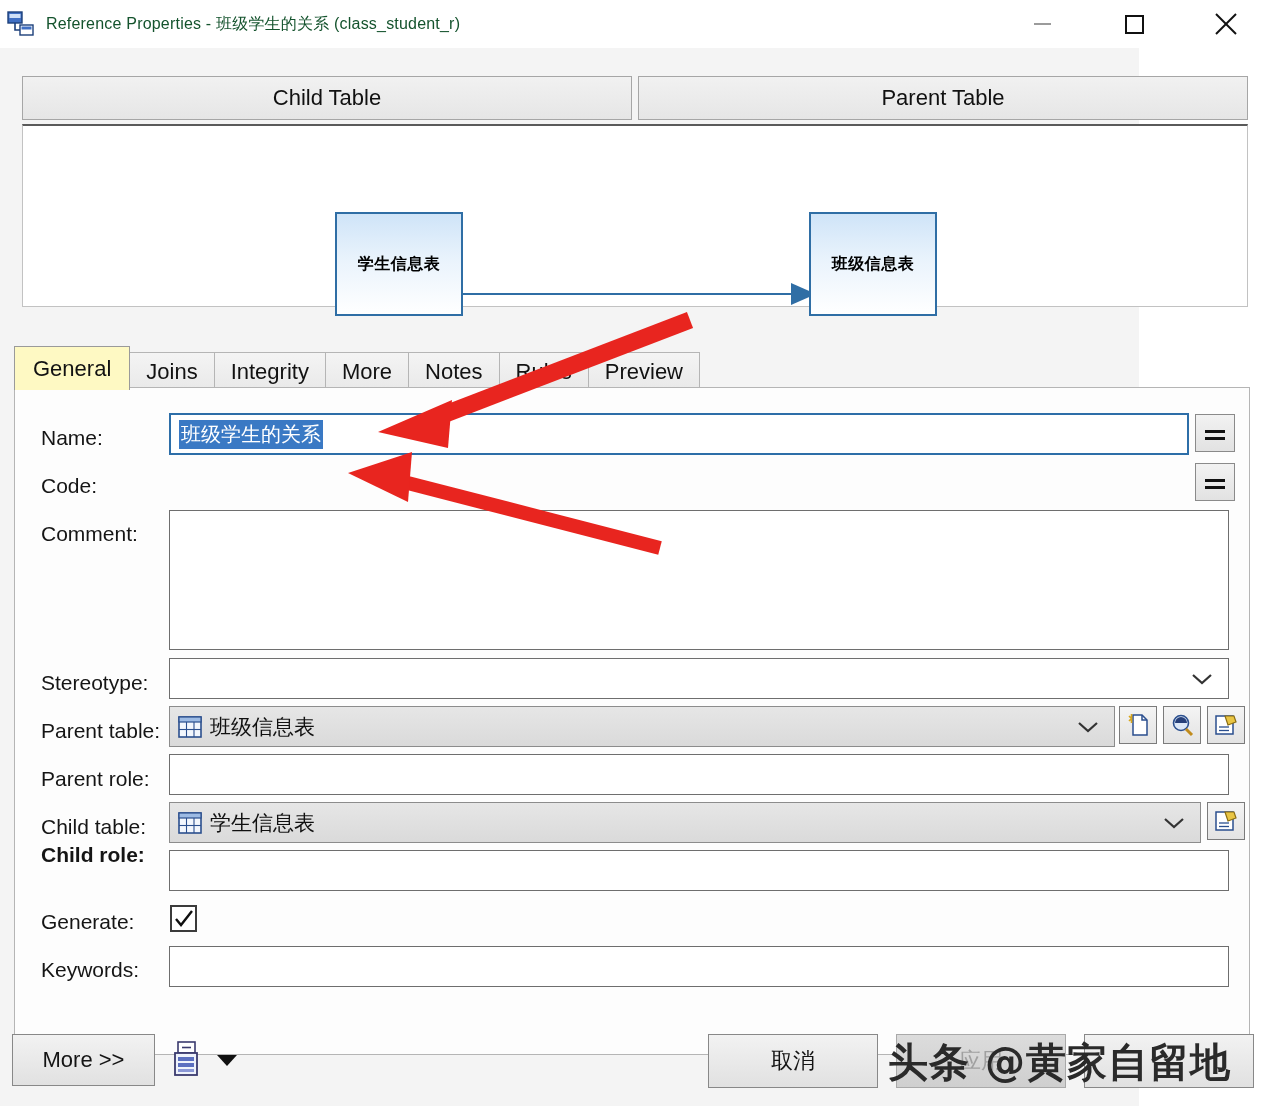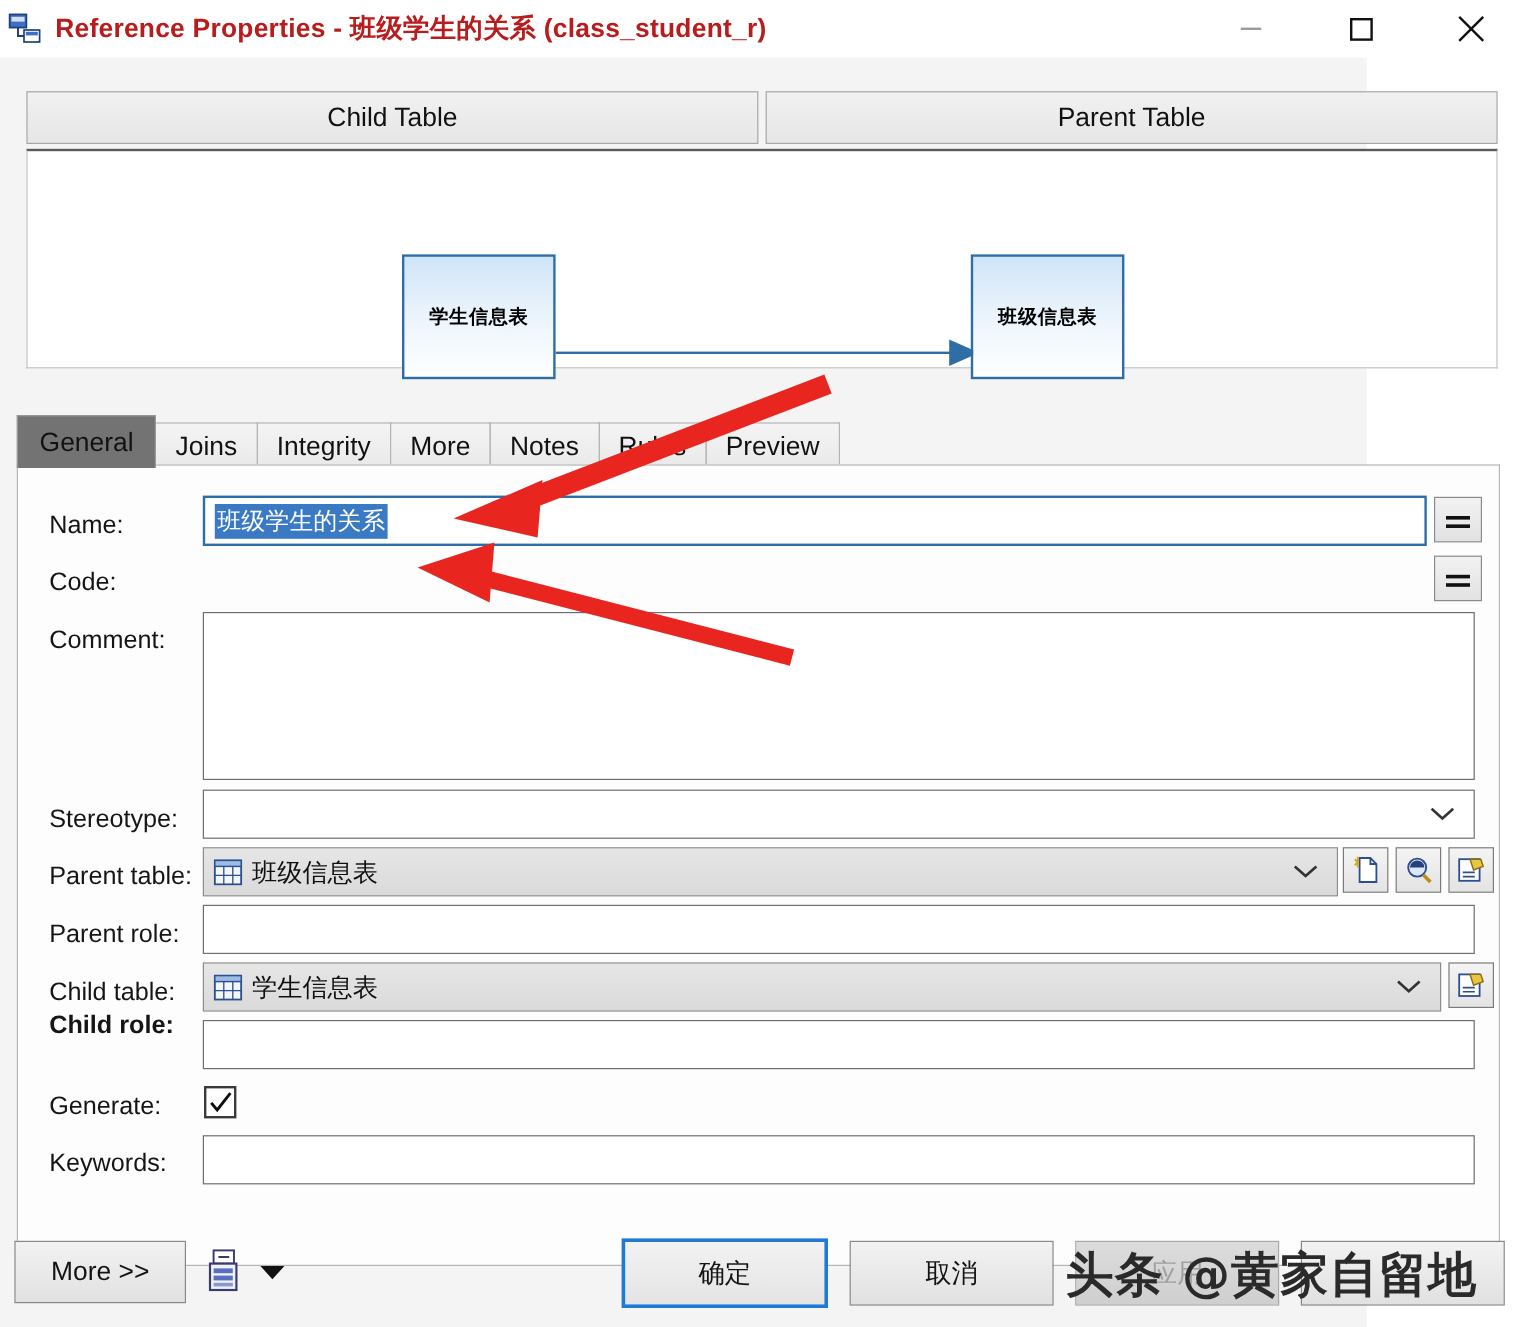--- a/index.html
+++ b/index.html
@@ -21,22 +21,22 @@
     position: absolute; left: 0; top: 0;
     width: 1272px; height: 48px;
     background: #ffffff;
     display: flex; align-items: center;
   }
   .title-icon {
     width: 30px; height: 30px; margin-left: 6px; margin-right: 10px;
     flex: 0 0 auto; position: relative;
   }
   .title-text {
-    font-size: 22px; color: #b91c1c; letter-spacing: .2px;
-    white-space: nowrap; font-weight: 700;
+    font-size: 16px; color: #14532d; letter-spacing: .2px;
+    white-space: nowrap; font-weight: 400;
   }
   .win-btns {
     position: absolute; right: 0; top: 0; height: 48px;
     display: flex; align-items: center;
   }
   .win-btn {
     width: 92px; height: 48px;
     display: flex; align-items: center; justify-content: center;
     color: #1d1d1d;
   }
@@ -109,21 +109,21 @@
   }
   .tab {
     height: 38px; padding: 1px 16px;
     background: linear-gradient(#f4f4f4,#e9e9e9);
     border: 1px solid #b5b5b5; border-bottom: none;
     display: flex; align-items: center;
     font-size: 22px; color: #121212;
     margin-right: -1px;
   }
   .tab.active {
-    height: 44px; background: #737373;
+    height: 44px; background: #fef9c3;
     border-color: #9a9a9a; position: relative; z-index: 3;
     padding: 0 18px;
   }
 
   
   .tabpage {
     position: absolute; left: 14px; top: 339px;
     width: 1236px; height: 668px;
     background: #fdfdfd;
     border: 1px solid #b5b5b5;
@@ -412,23 +412,20 @@
         <rect x="6" y="23" width="16" height="4" fill="#5b6fc0"></rect>
         <rect x="6" y="29" width="16" height="3" fill="#8a97d6"></rect>
       </svg>
     </div>
     <div style="position:absolute; left:216px; top:1005px;">
       <svg width="22" height="14" viewBox="0 0 22 14">
           <polygon points="1,2 21,2 11,13" fill="#111"></polygon>
         </svg>
     </div>
 
-    <div class="btn default" style="left:518px; top:984px; width:172px; height:58px;">
-      <span class="cn">确定</span>
-    </div>
     <div class="btn" style="left:708px; top:986px; width:170px; height:54px;">
       <span class="cn">取消</span>
     </div>
     <div class="btn disabled" style="left:896px; top:986px; width:170px; height:54px;text-align:right;">
       <span class="cn">应用</span>
     </div>
     <div class="btn" style="left:1084px; top:986px; width:170px; height:54px;">
       <span class="cn" style="visibility:hidden;">帮助</span>
     </div>
 

